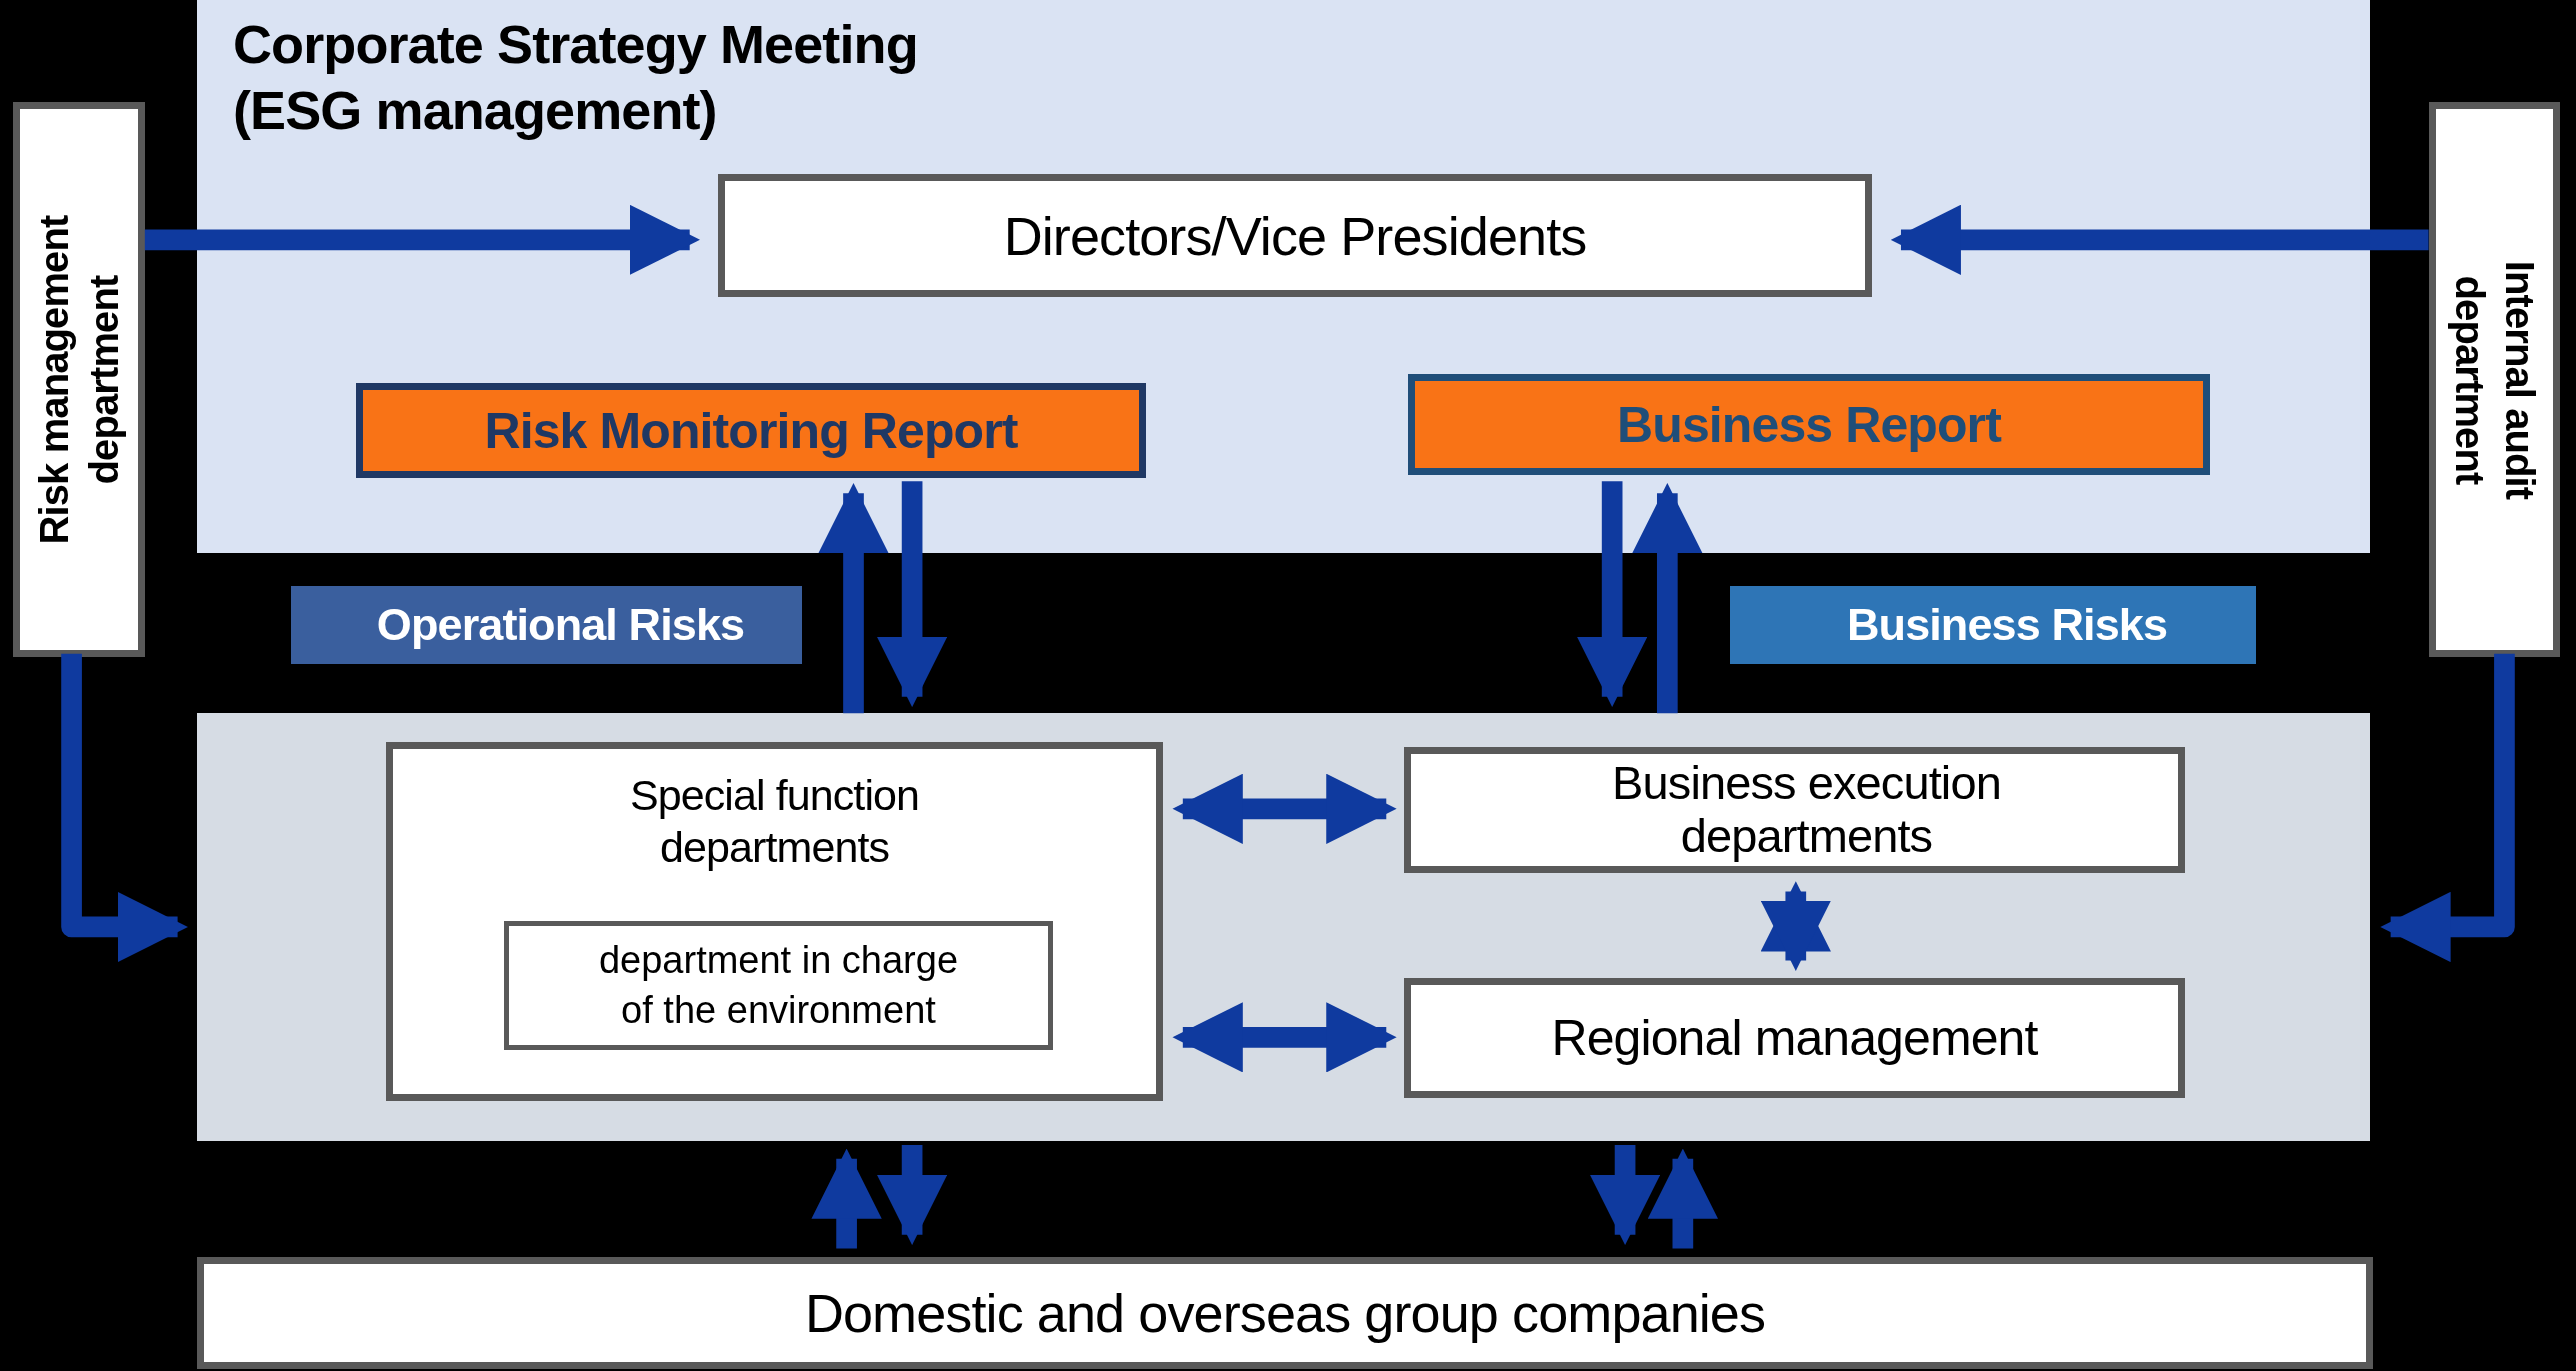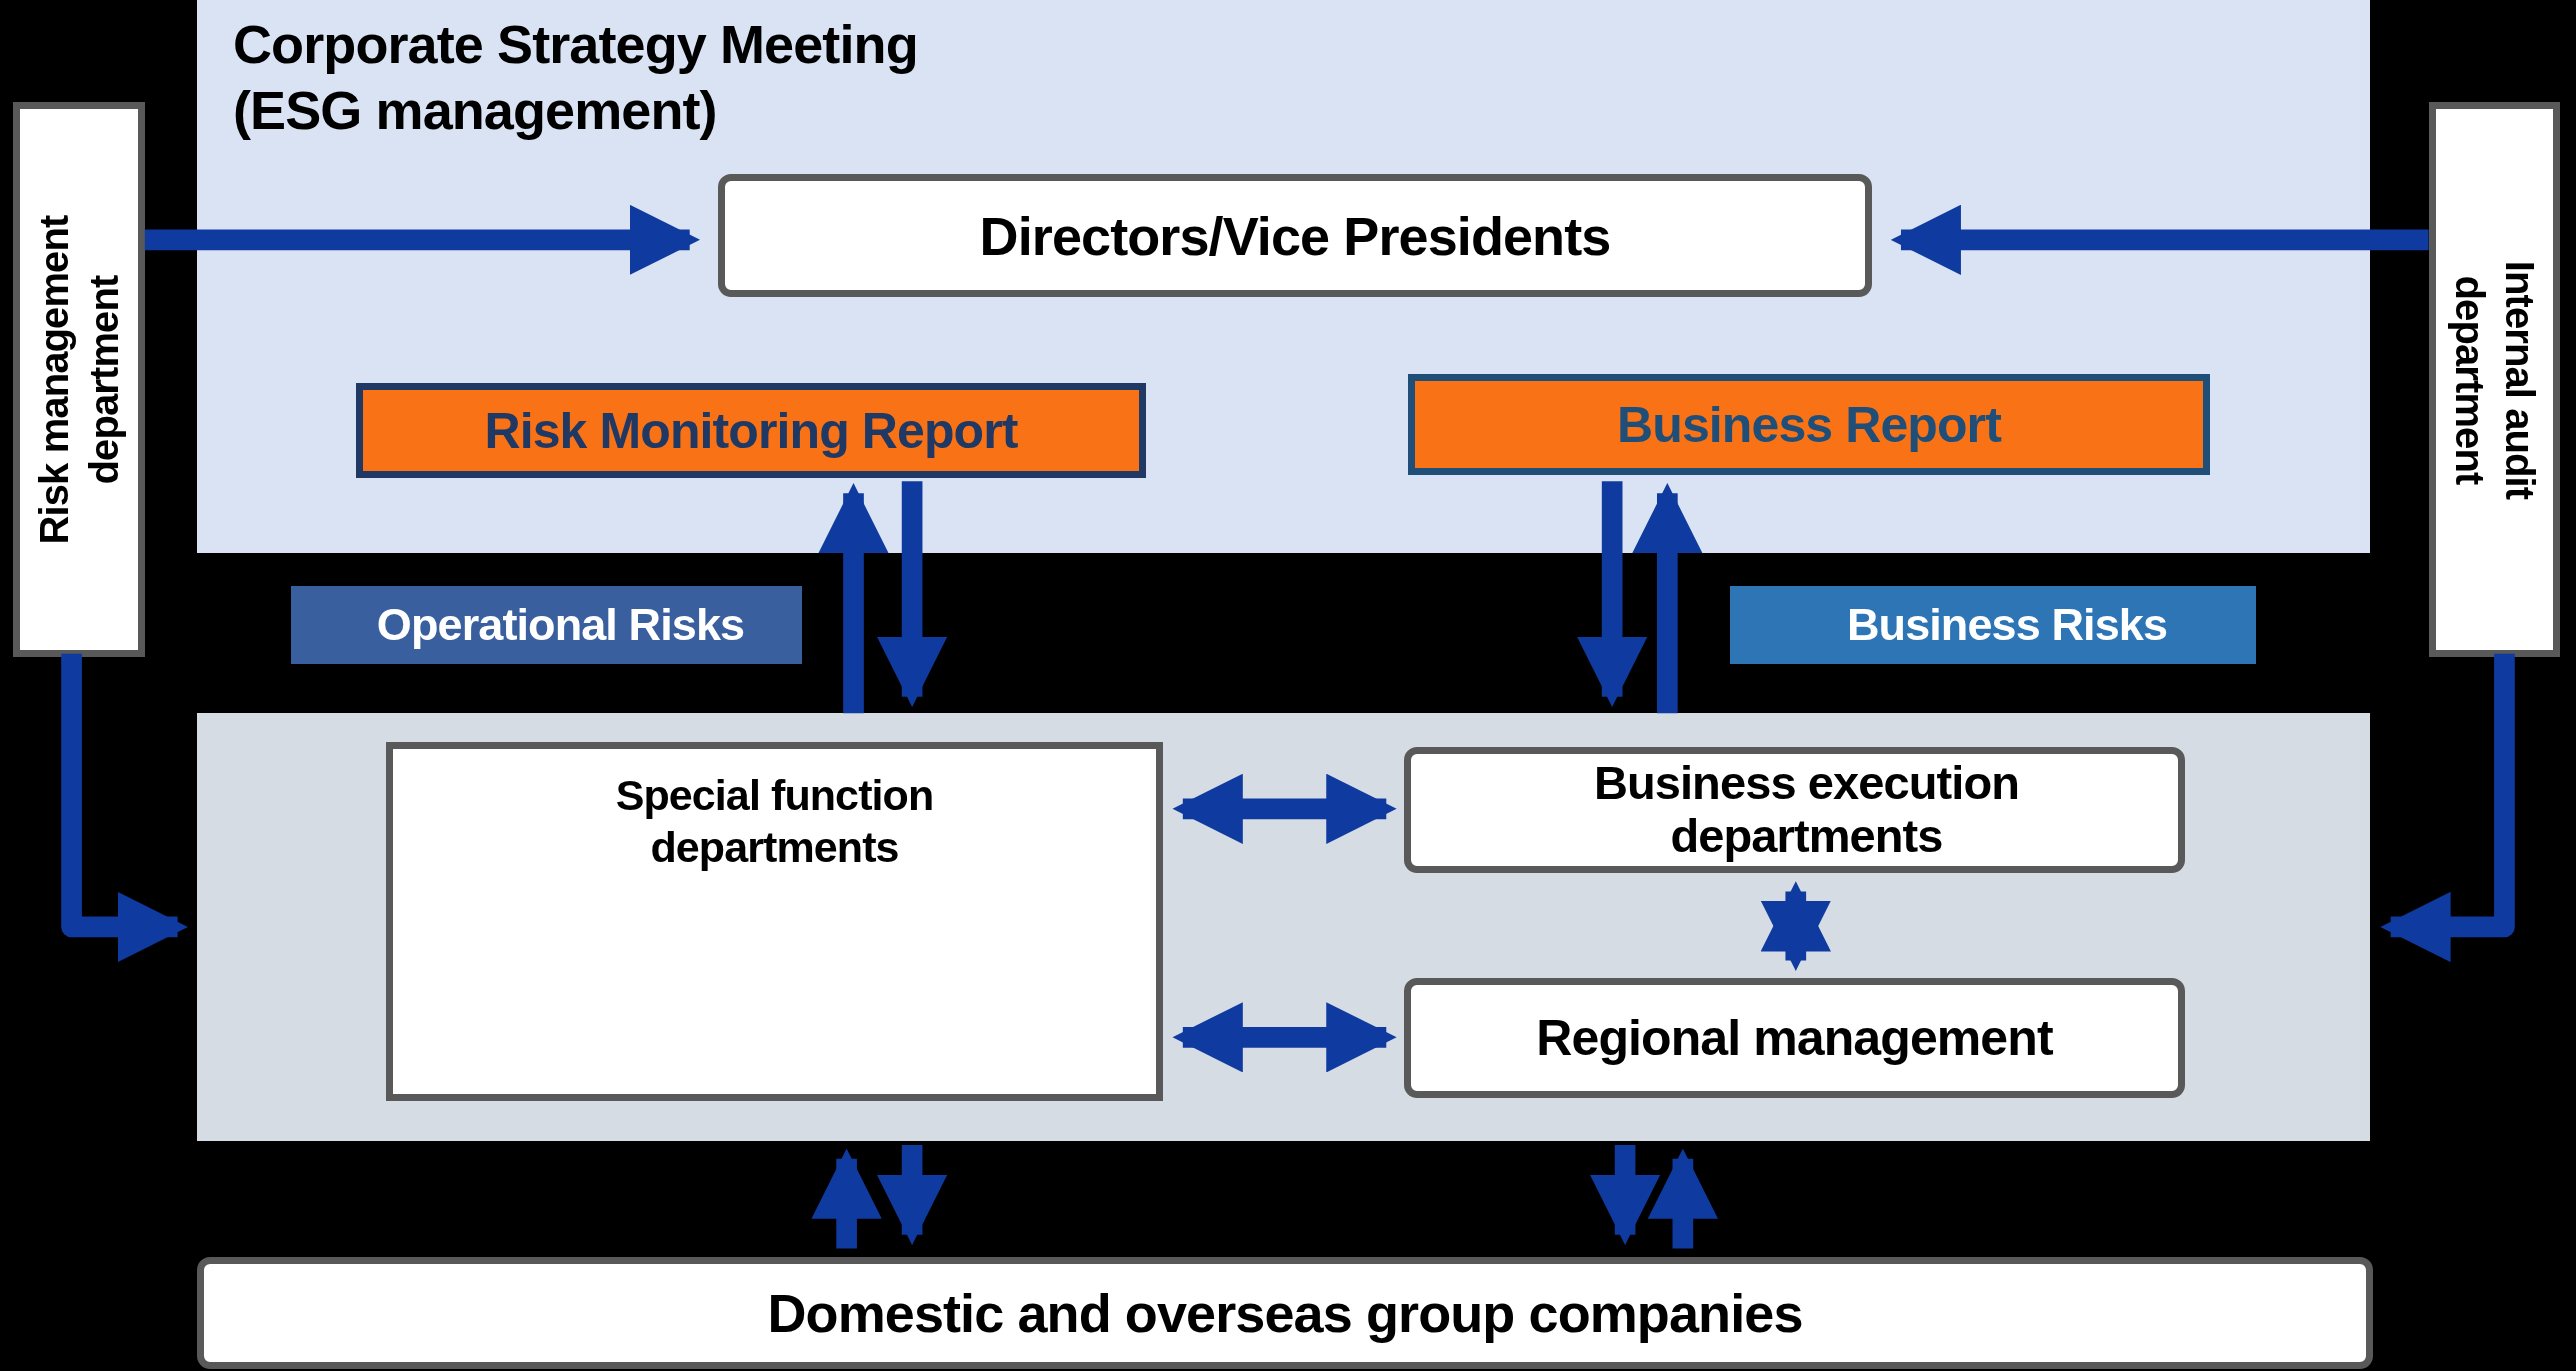--- a/index.html
+++ b/index.html
@@ -13,21 +13,21 @@
   .ml{white-space:pre-line;}
   .box{
     position:absolute;background:#fff;border:7.8px solid #595959;
     display:flex;align-items:center;justify-content:center;text-align:center;
     box-sizing:border-box;color:#000;
   }
   .big-title{
     position:absolute;left:233px;top:12px;font-size:54px;font-weight:700;
     line-height:1.22;color:#000;letter-spacing:-0.9px;
   }
-  .bold-label{font-weight:700;letter-spacing:-0.9px;border-radius:13px;}
+  .bold-label{font-weight:400;letter-spacing:-0.9px;}
   .report-box{
     position:absolute;background:#f97316;display:flex;align-items:center;justify-content:center;
     box-sizing:border-box;font-weight:700;letter-spacing:-0.9px;text-align:left;
   }
   .risk-tag{
     position:absolute;display:flex;align-items:center;justify-content:center;
     color:#fff;font-weight:700;font-size:45px;letter-spacing:-0.9px;box-sizing:border-box;padding-left:28px;
   }
   .vlabel{
     position:absolute;left:50%;top:50%;width:517px;text-align:center;
@@ -61,20 +61,22 @@
 
   <div class="report-box" style="left:1384px;top:374px;width:802px;height:101px;border:7.8px solid #1f4e79;color:#1f4e79;font-size:50px;margin-left:24px;">Business Report</div>
 
   <div class="risk-tag" style="left:291px;top:586px;width:511px;height:78px;background:#3a5f9e;">Operational Risks</div>
 
   <div class="risk-tag" style="left:1730px;top:586px;width:526px;height:78px;background:#2e75b6;">Business Risks</div>
 
   <div class="box" style="left:386px;top:742px;width:777px;height:359px;align-items:flex-start;">
     <div class="bold-label ml" style="margin-top:21px;font-size:43px;line-height:1.2;">Special function
 departments</div>
+    <div class="env-box ml">department in charge
+of the environment</div>
   </div>
 
   <div class="box bold-label ml" style="left:1404px;top:747px;width:781px;height:126px;font-size:47px;line-height:1.12;padding-left:24px;">Business execution
 departments</div>
 
   <div class="box bold-label" style="left:1404px;top:978px;width:781px;height:120px;font-size:50px;">Regional management</div>
 
   <div class="box bold-label" style="left:197px;top:1257px;width:2176px;height:112px;font-size:54px;border-width:7px;">Domestic and overseas group companies</div>
 
   <div class="box" style="left:13px;top:102px;width:132px;height:555px;border-width:7px;">

